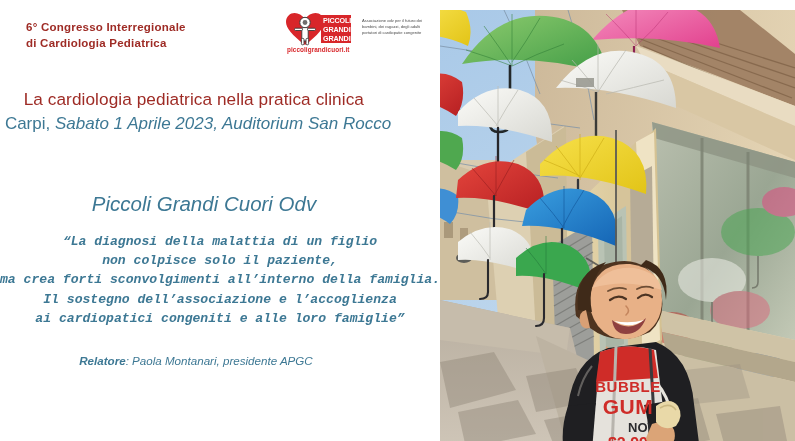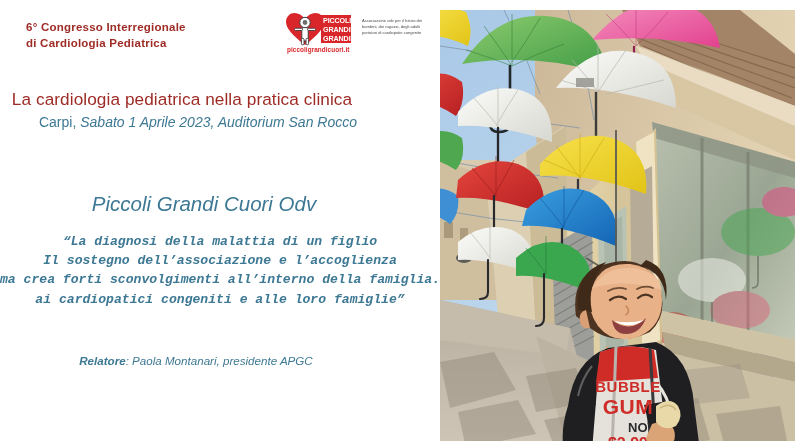--- a/index.html
+++ b/index.html
@@ -92,34 +92,34 @@
     font-size: 4.1px;
     line-height: 1.52;
     color: #4a4a4a;
   }
 
   
   .main-title {
     position: absolute;
     left: 0; top: 79px;
     width: 364px;
-    text-align: center;
+    text-align: right;
     font-family: "Liberation Sans", sans-serif;
     font-size: 17.2px;
     font-weight: normal;
     color: #9e2b25;
     letter-spacing: 0.005em;
   }
   .event-line {
     position: absolute;
     left: 0; top: 104px;
     width: 396px;
     text-align: center;
     font-family: "Liberation Sans", sans-serif;
-    font-size: 14px;
+    font-size: 17px;
     color: #3d7894;
   }
   .event-line .city { font-style: normal; }
   .event-line .when { font-style: italic; }
 
   
   .assoc-name {
     position: absolute;
     left: 0; top: 182px;
     width: 408px;
@@ -210,22 +210,23 @@
 
     <div class="event-line">
       <span class="city">Carpi,</span>
       <span class="when">Sabato 1 Aprile 2023, Auditorium San Rocco</span>
     </div>
 
     <div class="assoc-name">Piccoli Grandi Cuori Odv</div>
 
     <div class="quote-block">
       <span class="qline">“La diagnosi della malattia di un figlio</span>
+      <span class="qline">non colpisce solo il paziente,</span>
+      <span class="qline">ma crea forti sconvolgimenti all’interno della famiglia.</span>
       <span class="qline">Il sostegno dell’associazione e l’accoglienza</span>
-      <span class="qline">ma crea forti sconvolgimenti all’interno della famiglia.</span>
       <span class="qline">ai cardiopatici congeniti e alle loro famiglie”</span>
     </div>
 
     <div class="speaker">
       <span class="role">Relatore</span><span class="who">: Paola Montanari, presidente APGC</span>
     </div>
 
   </div>
 
   <div class="photo">

